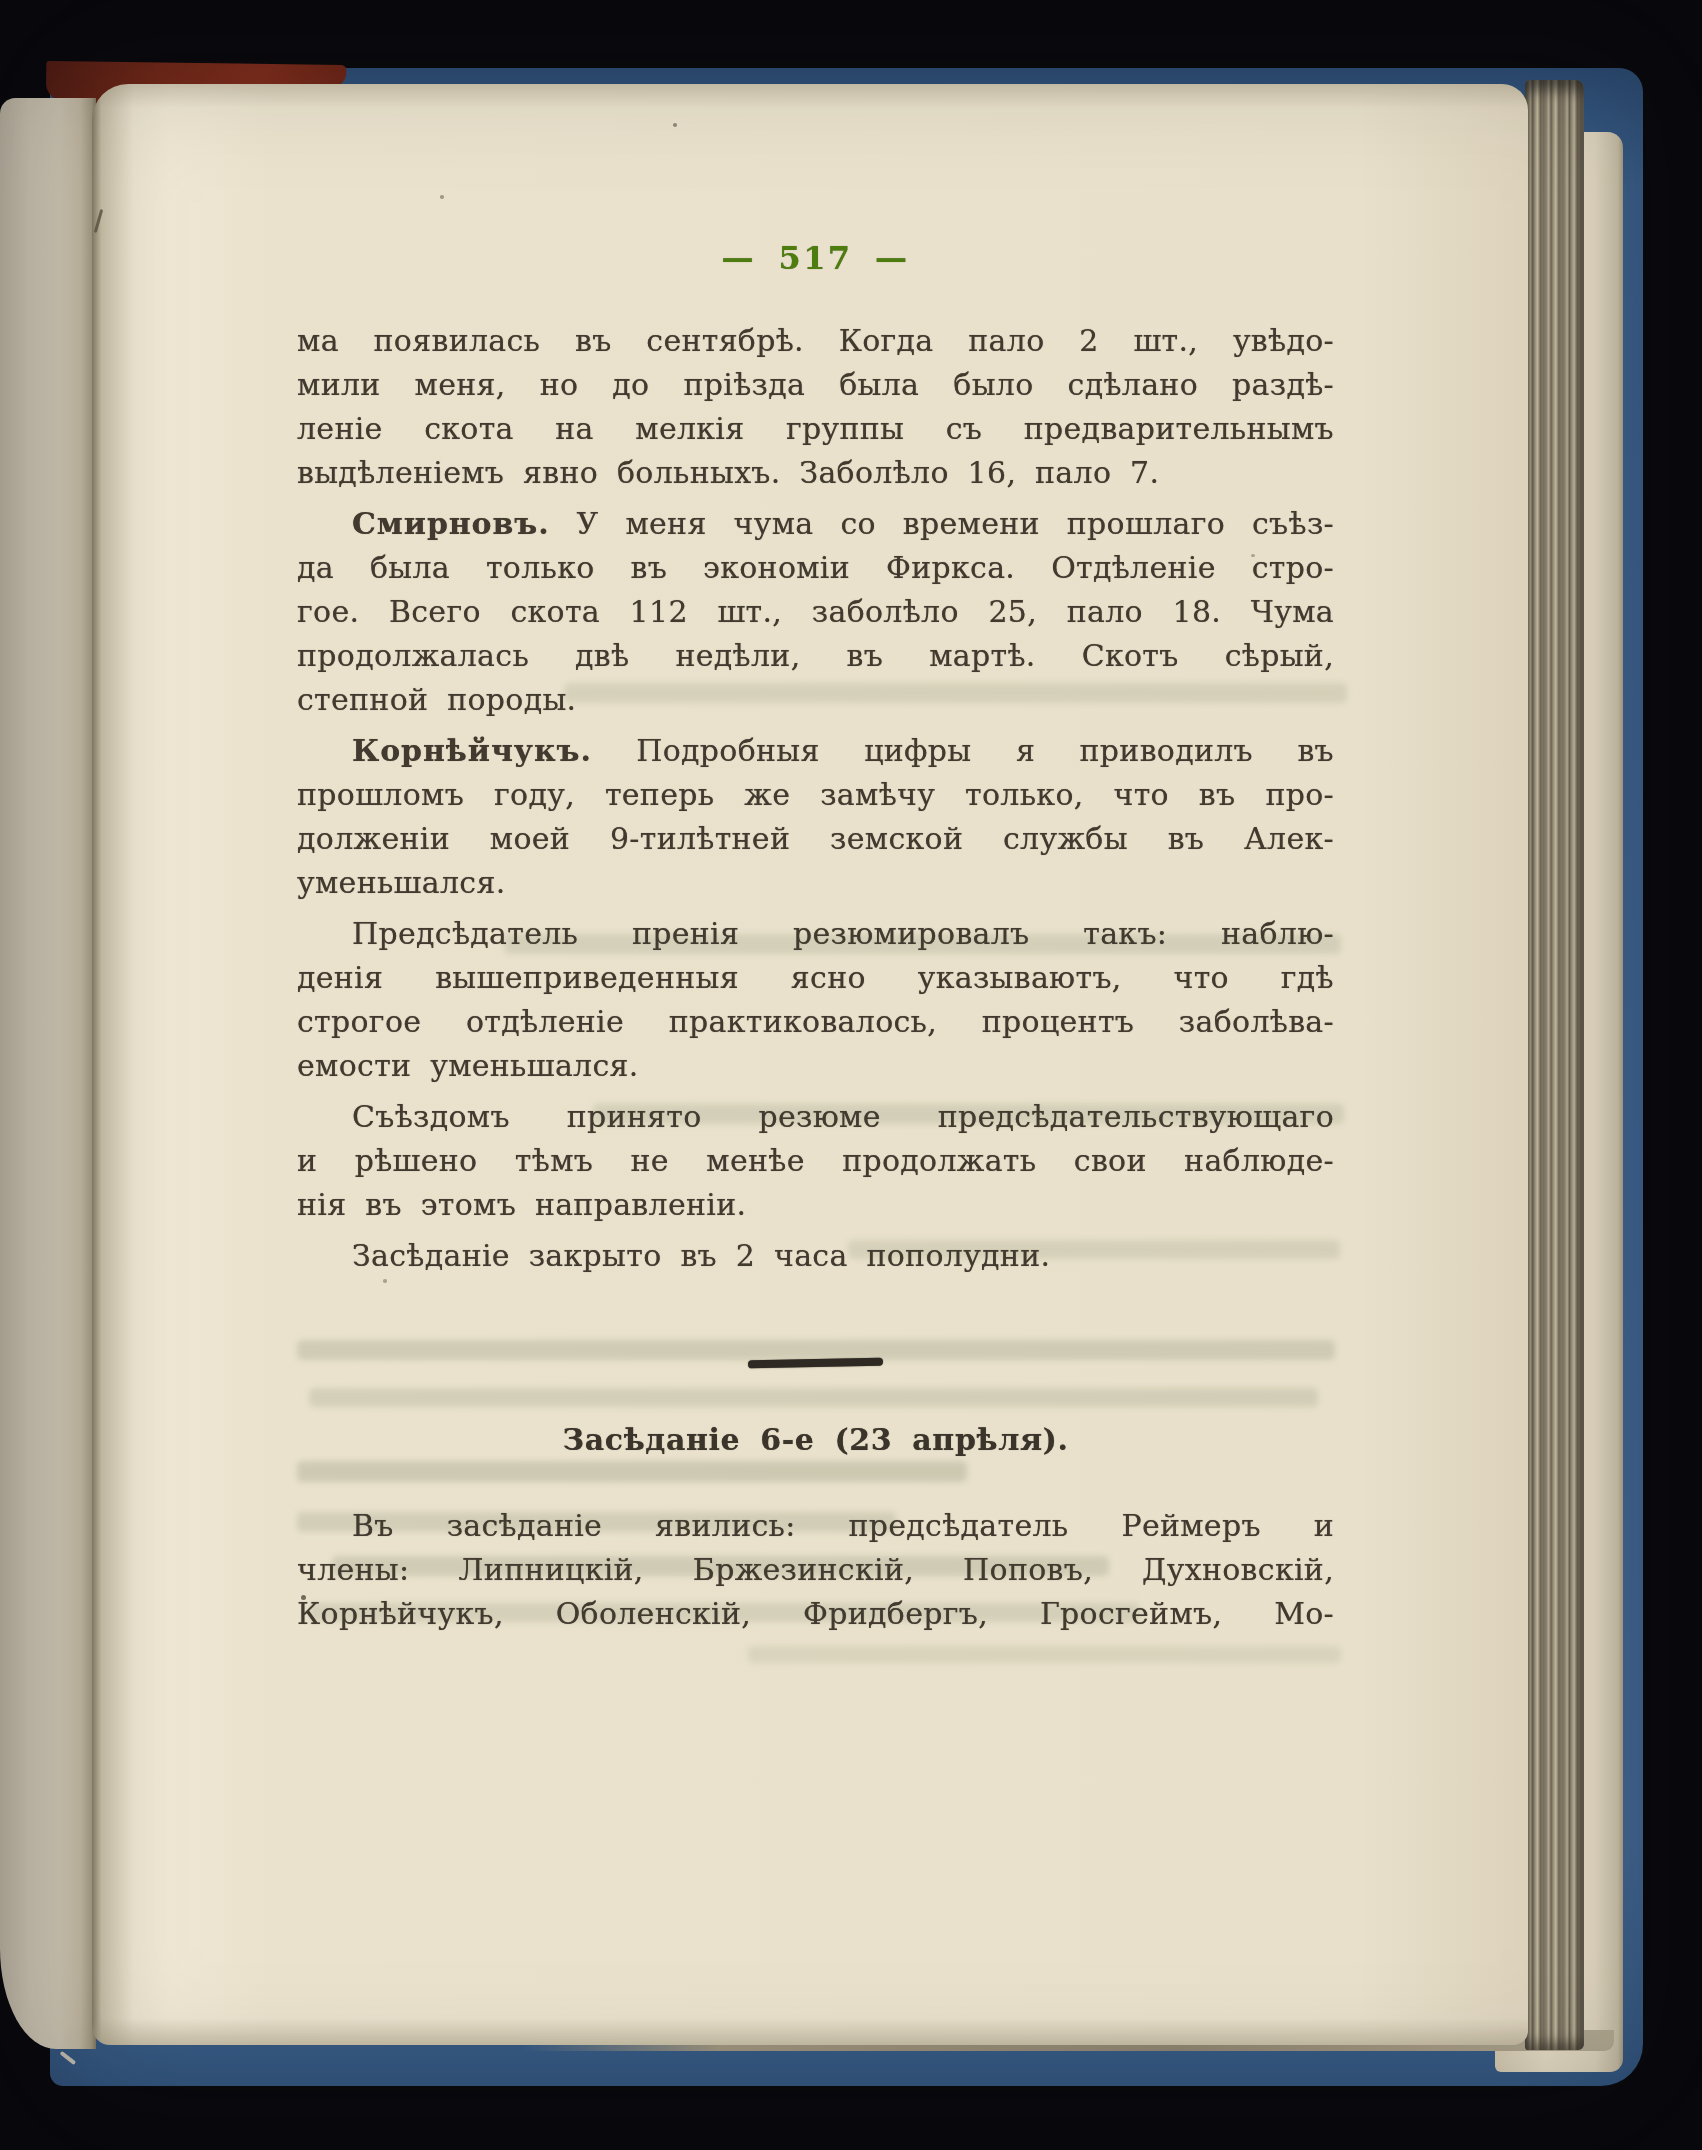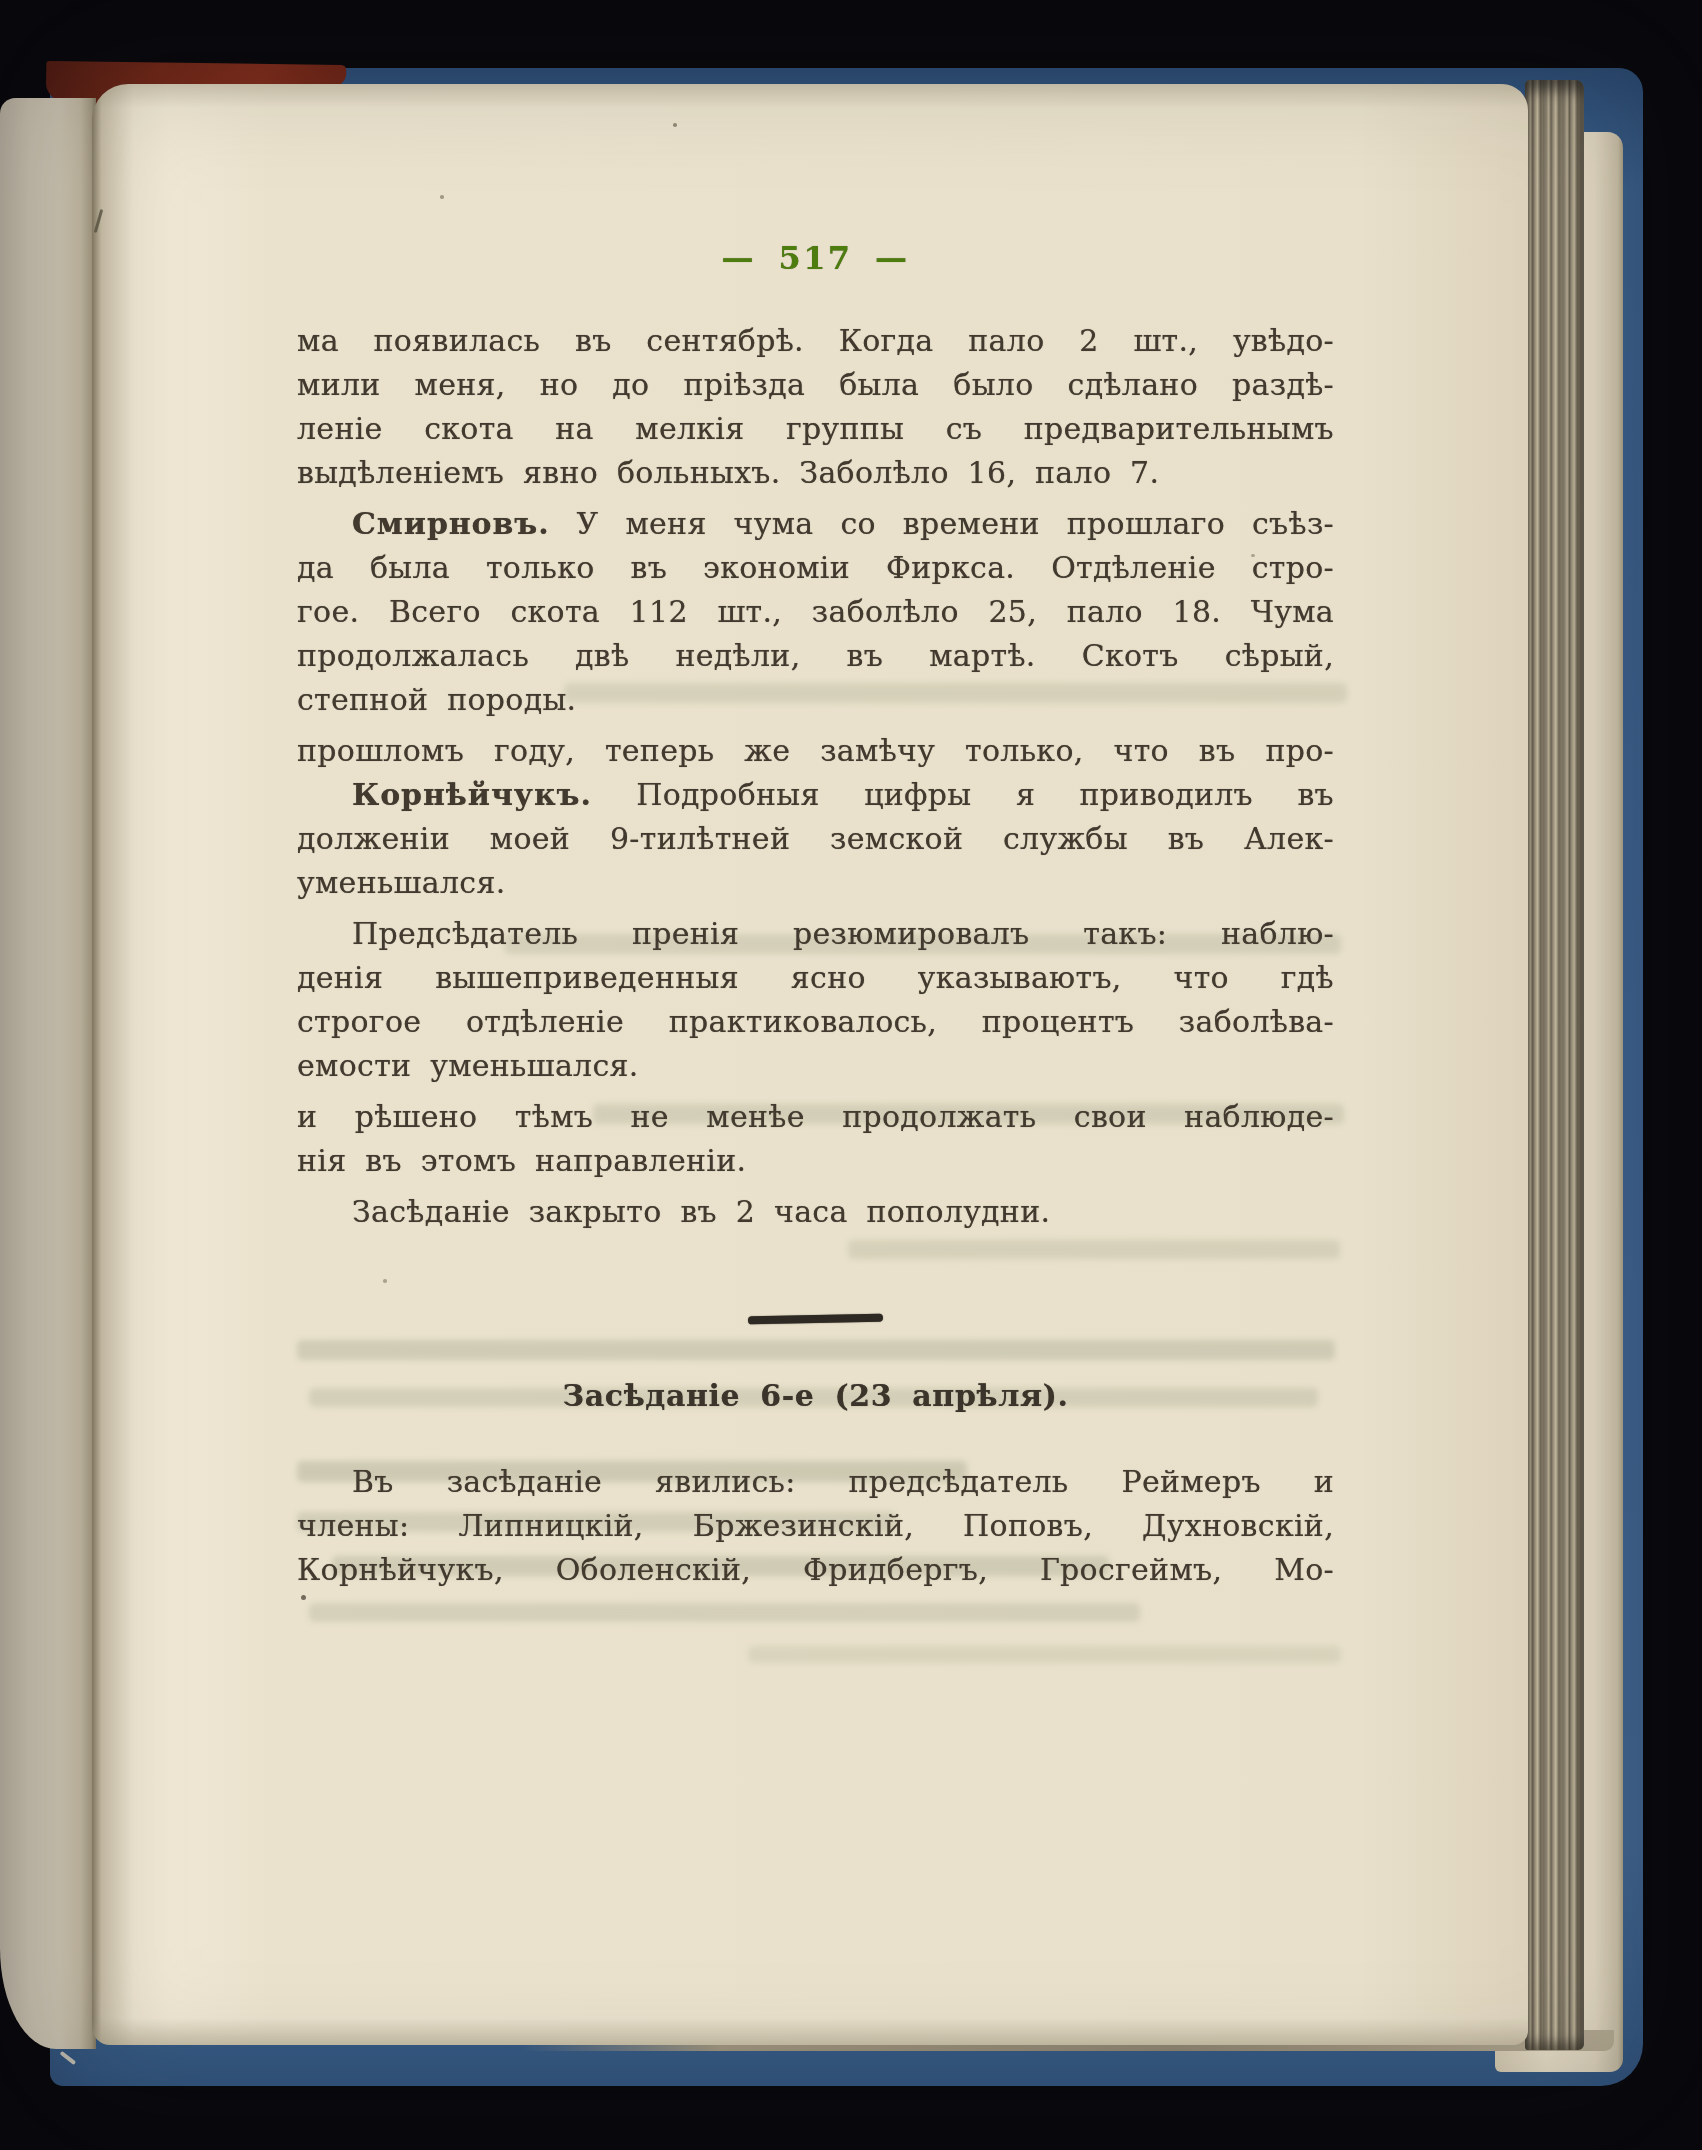--- a/index.html
+++ b/index.html
@@ -207,32 +207,33 @@
           <div class="line">выдѣленіемъ явно больныхъ. Заболѣло 16, пало 7.</div>
         </div>
         <div class="para">
           <div class="line fill indent"><b class="lead">Смирновъ.</b> У меня чума со времени прошлаго съѣз-</div>
           <div class="line fill">да была только въ экономіи Фиркса. Отдѣленіе стро-</div>
           <div class="line fill">гое. Всего скота 112 шт., заболѣло 25, пало 18. Чума</div>
           <div class="line fill">продолжалась двѣ недѣли, въ мартѣ. Скотъ сѣрый,</div>
           <div class="line">степной породы.</div>
         </div>
         <div class="para">
+          <div class="line fill indent"><b class="lead">Корнѣйчукъ.</b> Подробныя цифры я приводилъ въ</div>
           <div class="line fill">прошломъ году, теперь же замѣчу только, что въ про-</div>
-          <div class="line fill indent"><b class="lead">Корнѣйчукъ.</b> Подробныя цифры я приводилъ въ</div>
           <div class="line fill">долженіи моей 9-тилѣтней земской службы въ Алек-</div>
           <div class="line">уменьшался.</div>
         </div>
         <div class="para">
           <div class="line fill indent">Предсѣдатель пренія резюмировалъ такъ: наблю-</div>
           <div class="line fill">денія вышеприведенныя ясно указываютъ, что гдѣ</div>
           <div class="line fill">строгое отдѣленіе практиковалось, процентъ заболѣва-</div>
           <div class="line">емости уменьшался.</div>
         </div>
         <div class="para">
+          <div class="line fill indent">Съѣздомъ принято резюме предсѣдательствующаго</div>
           <div class="line fill">и рѣшено тѣмъ не менѣе продолжать свои наблюде-</div>
           <div class="line">нія въ этомъ направленіи.</div>
         </div>
         <div class="para">
           <div class="line indent">Засѣданіе закрыто въ 2 часа пополудни.</div>
         </div>
       </div>
 
     <div class="rule"></div>
 

